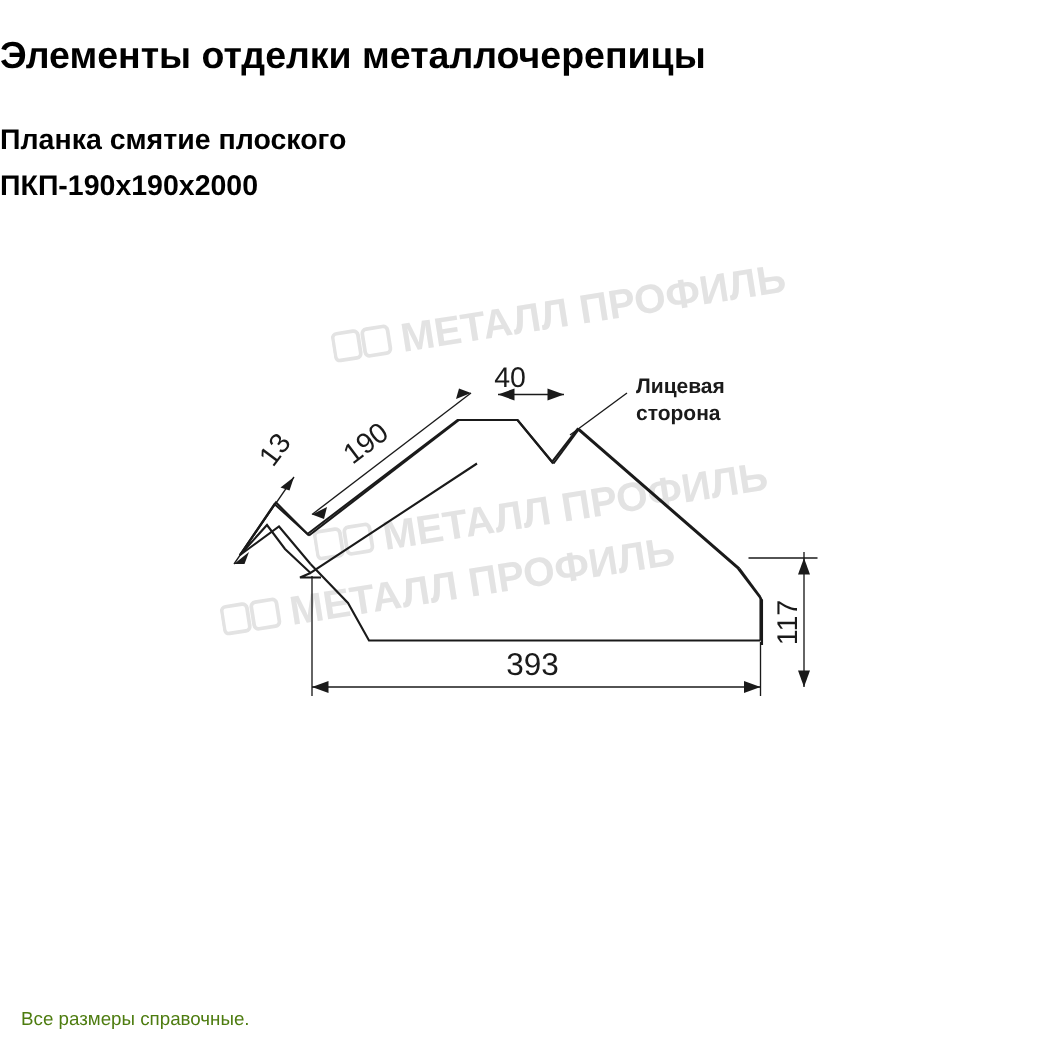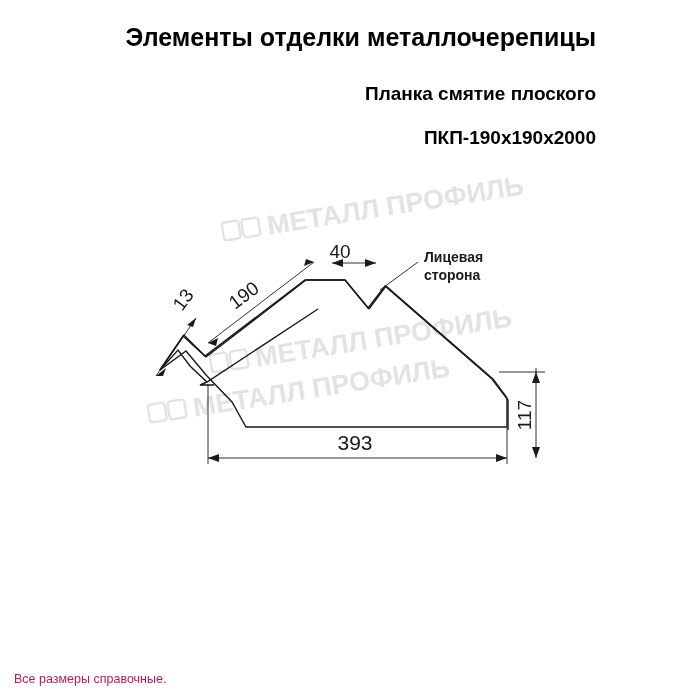--- a/index.html
+++ b/index.html
@@ -18,40 +18,40 @@
   .page {
     position: relative;
     width: 700px;
     height: 700px;
   }
   .titles {
     position: absolute;
     top: 22px;
     left: 0;
     width: 596px;
-    text-align: right;
+    text-align: left;
   }
   .title-main {
     font-size: 25px;
     font-weight: bold;
     letter-spacing: 0px;
     line-height: 30px;
     color: #000000;
   }
   .title-sub {
     font-size: 19px;
     font-weight: bold;
     margin-top: 29px;
     line-height: 26px;
     color: #000000;
   }
   .title-code {
     font-size: 19px;
     font-weight: bold;
-    margin-top: 18px;
+    margin-top: 5px;
     line-height: 26px;
     color: #000000;
   }
   .drawing {
     position: absolute;
     top: 170px;
     left: 0;
     width: 700px;
     height: 330px;
   }
@@ -102,21 +102,21 @@
   }
   .footer {
     position: absolute;
     left: 14px;
     bottom: 11px;
     width: 672px;
   }
   .footer-line {
     font-size: 12.5px;
     line-height: 19px;
-    color: #be185d;
+    color: #4d7c0f;
   }
 </style>
 </head>
 <body>
 
 <div class="page">
 
   <div class="titles">
     <div class="title-main">Элементы отделки металлочерепицы</div>
     <div class="title-sub">Планка смятие плоского</div>

